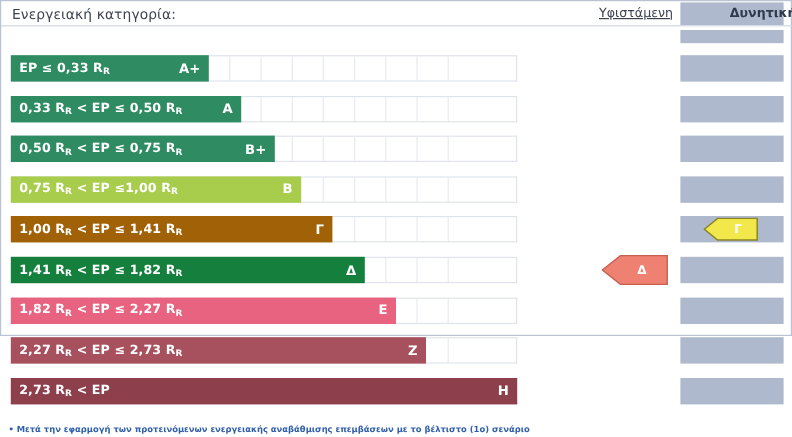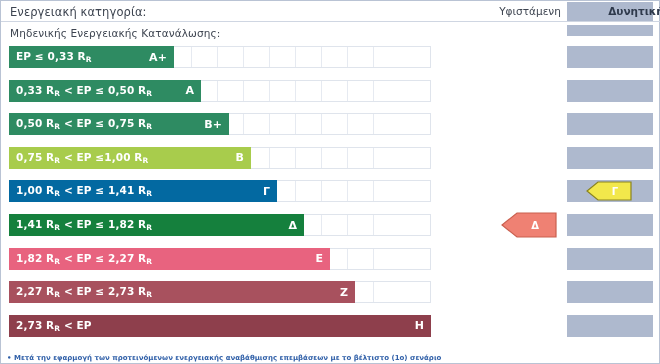--- a/index.html
+++ b/index.html
@@ -5,21 +5,21 @@
   html,body{margin:0;padding:0;}
   body{
     width:660px;height:364px;
     background:#ffffff;
     font-family:"DejaVu Sans","Liberation Sans",sans-serif;
     overflow:hidden;
     position:relative;
     color:#4a4a4a;
   }
   .page{
-    position:absolute;left:0;top:0;width:660px;height:364px;
+    position:absolute;left:0;top:0;width:660px;height:280px;
     box-sizing:border-box;
     border:1px solid #b9c3d4;
     background:#fff;
   }
 
   
   .hdr-cat{
     position:absolute;left:9px;top:4px;
     font-size:11.5px;color:#3d4450;letter-spacing:.1px;
     white-space:nowrap;
@@ -27,20 +27,21 @@
   .hdr-zero{
     position:absolute;left:9px;top:26px;
     font-size:10.5px;color:#3d4450;letter-spacing:.1px;
     white-space:nowrap;
   }
   .hdr-existing{
     position:absolute;left:492px;top:4px;width:74px;
     text-align:center;
     font-size:10.5px;color:#3d4450;
     white-space:nowrap;
+    text-decoration:underline;
   }
   .hdr-potential{
     position:absolute;left:566px;top:4px;width:86px;
     text-align:center;
     font-size:10.5px;font-weight:bold;color:#2f3a4c;
     white-space:nowrap;
     padding-left:26px;
   }
   .hdr-rule{
     position:absolute;left:0;top:20px;width:660px;height:1px;
@@ -121,21 +122,20 @@
 </head>
 <body>
 
 <div class="page">
 
   <div class="pot-col-head"></div>
 
   <div class="hdr-rule"></div>
 
   <div class="hdr-cat">Ενεργειακή κατηγορία:</div>
-  <div class="hdr-zero">Μηδενικής Ενεργειακής Κατανάλωσης:</div>
   <div class="hdr-existing">Υφιστάμενη</div>
   <div class="hdr-potential">Δυνητική</div>
 
   <div class="pot-strip" style="top:24px"></div>
 
   <div class="grid" id="grid-layer">
       <div class="rowgrid" style="left: 8px; top: 45px; width: 422px;">
         <div class="cell" style="left: 26px; width: 26px;"></div>
         <div class="cell" style="left: 52px; width: 26px;"></div>
         <div class="cell" style="left: 78px; width: 26px;"></div>
@@ -301,21 +301,21 @@
         <span class="lbl">A</span>
       </div>
       <div class="bar" style="top: 112.2px; width: 220px; background: rgb(46, 139, 98); color: rgb(255, 255, 255);">
         <span class="rng">0,50 R<span class="sub">R</span> &lt; EP ≤ 0,75 R<span class="sub">R</span></span>
         <span class="lbl">B+</span>
       </div>
       <div class="bar" style="top: 145.8px; width: 242px; background: rgb(168, 204, 76); color: rgb(255, 255, 255); gap: 48px;">
         <span class="rng">0,75 R<span class="sub">R</span> &lt; EP ≤1,00 R<span class="sub">R</span></span>
         <span class="lbl">B</span>
       </div>
-      <div class="bar" style="top: 179.4px; width: 268px; background: #0369a1; color: rgb(255, 255, 255);">
+      <div class="bar" style="top: 179.4px; width: 268px; background: #a16207; color: rgb(255, 255, 255);">
         <span class="rng">1,00 R<span class="sub">R</span> &lt; EP ≤ 1,41 R<span class="sub">R</span></span>
         <span class="lbl">Γ</span>
       </div>
       <div class="bar" style="top: 213px; width: 295px; background: #15803d; color: rgb(255, 255, 255);">
         <span class="rng">1,41 R<span class="sub">R</span> &lt; EP ≤ 1,82 R<span class="sub">R</span></span>
         <span class="lbl">Δ</span>
       </div>
       <div class="bar" style="top: 246.6px; width: 321px; background: rgb(232, 99, 127); color: rgb(255, 255, 255);">
         <span class="rng">1,82 R<span class="sub">R</span> &lt; EP ≤ 2,27 R<span class="sub">R</span></span>
         <span class="lbl">E</span>

